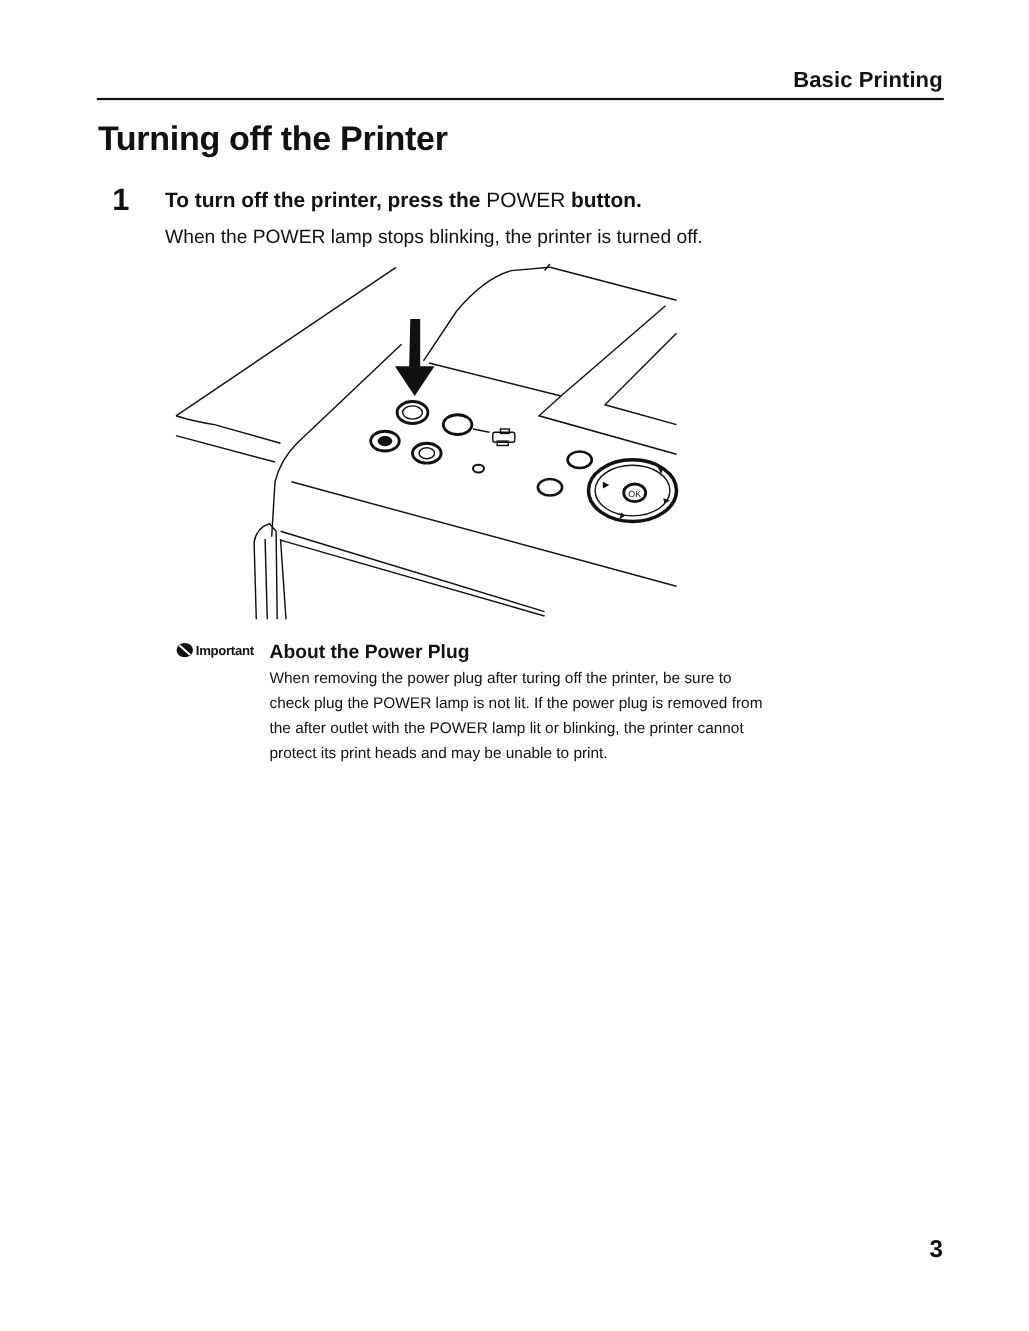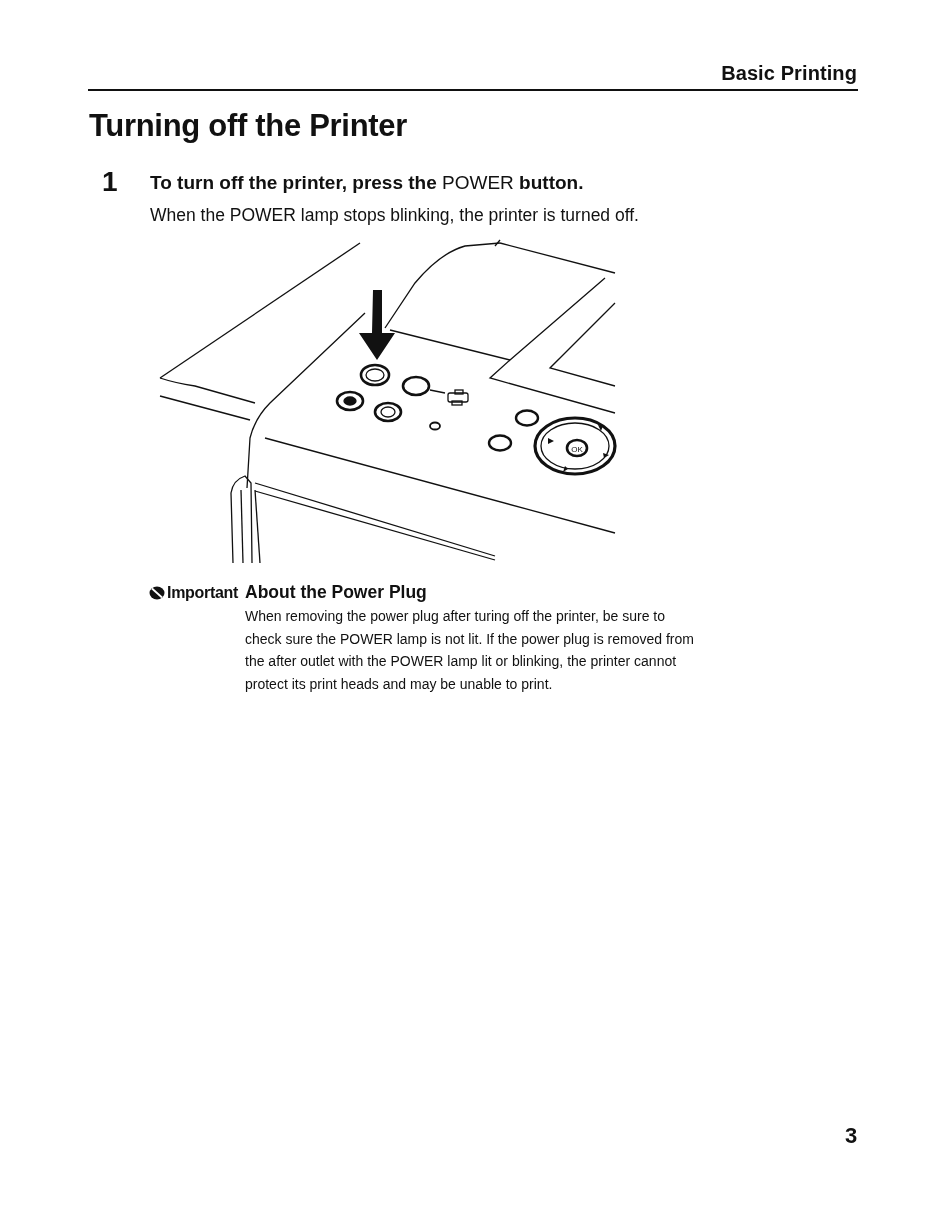--- a/index.html
+++ b/index.html
@@ -6,21 +6,21 @@
   body { width:935px; height:1210px; position:relative; overflow:hidden; color:#111;
          font-family:"Liberation Sans", "DejaVu Sans", sans-serif; }
   .running-head { position:absolute; right:78px; top:62px; font-size:20px; font-weight:bold; letter-spacing:0.1px; }
   .rule { position:absolute; left:88px; top:89px; width:770px; height:2px; background:#111; }
   .page-title { position:absolute; left:89px; top:108px; font-size:31px; font-weight:bold; letter-spacing:-0.3px; margin:0; }
   .step-num { position:absolute; left:102px; top:166px; font-size:28px; font-weight:bold; }
   .step-heading { position:absolute; left:150px; top:172px; font-size:19px; font-weight:bold; }
   .step-body { position:absolute; left:150px; top:205px; font-size:17.5px; }
   b { font-weight:normal; }
   .illustration { position:absolute; left:155px; top:238px; width:470px; height:330px; }
-  .important-label { position:absolute; left:149px; top:584px; font-size:16px; font-weight:bold; display:flex; align-items:center; gap:2px; letter-spacing:-0.3px; }
+  .important-label { position:absolute; left:160px; top:584px; font-size:12px; font-weight:bold; display:flex; align-items:center; gap:2px; letter-spacing:-0.3px; }
   .important-title { position:absolute; left:245px; top:582px; font-size:17.5px; font-weight:bold; }
   .important-body { position:absolute; left:245px; top:605px; width:610px; font-size:14px; line-height:22.5px; }
   .important-body p { margin:0; }
   .page-number { position:absolute; left:845px; top:1123px; font-size:22px; font-weight:bold; }
 </style>
 </head>
 <body>
 
 <div class="running-head">Basic Printing</div>
 <div class="rule"></div>
@@ -89,18 +89,18 @@
 <div class="important-label">
   <svg width="16" height="14" viewBox="0 0 16 14">
     <ellipse cx="8" cy="7" rx="7.5" ry="6.5" fill="#111"></ellipse>
     <path d="M3 2.5 L13 11.5" stroke="#fff" stroke-width="1.8"></path>
   </svg>
   <span>Important</span>
 </div>
 <div class="important-title">About the Power Plug</div>
 <div class="important-body">
   <p>When removing the power plug after turing off the printer, be sure to</p>
-  <p><span>check sure the </span><b>POWER</b><span> lamp is not lit. If the power plug is removed from</span></p>
+  <p><span>check plug the </span><b>POWER</b><span> lamp is not lit. If the power plug is removed from</span></p>
   <p><span>the after outlet with the </span><b>POWER</b><span> lamp lit or blinking, the printer cannot</span></p>
   <p>protect its print heads and may be unable to print.</p>
 </div>
 
 <div class="page-number">3</div>
 
 </body></html>

